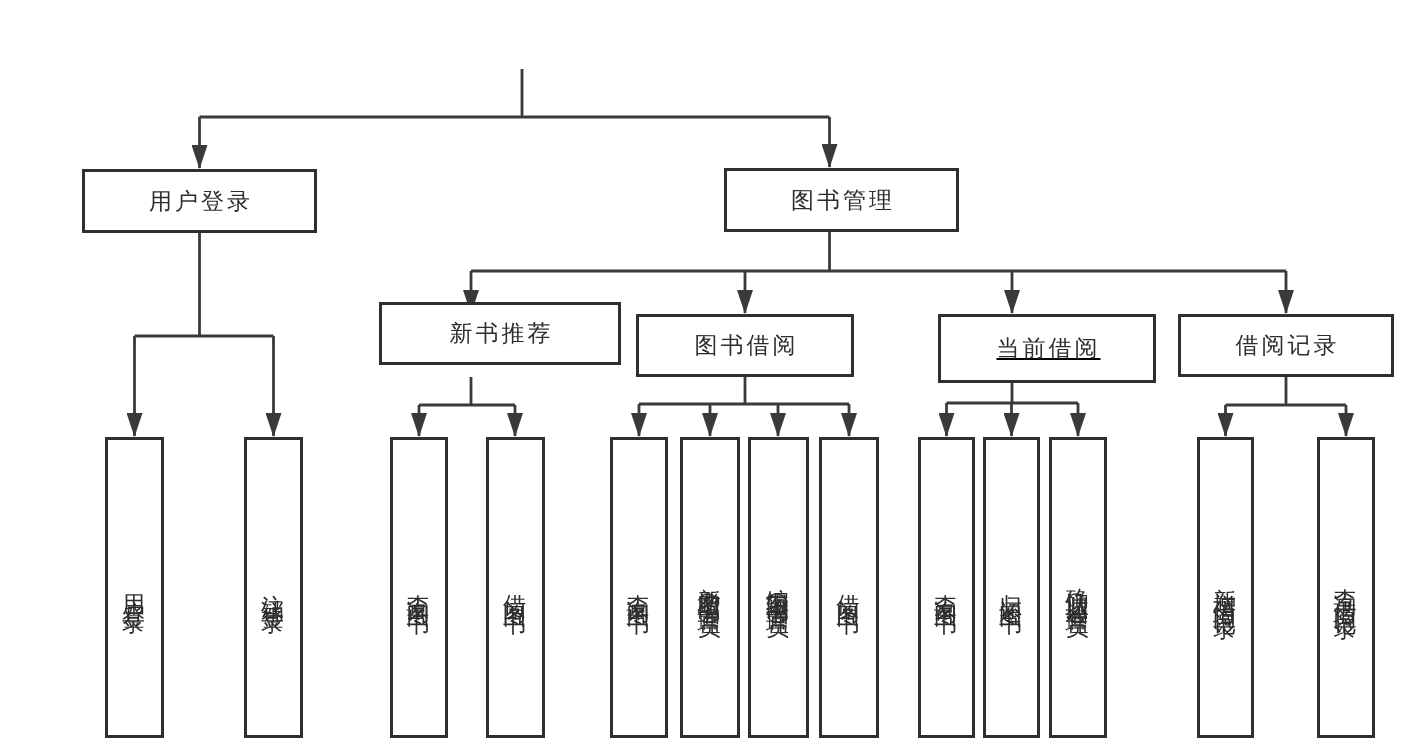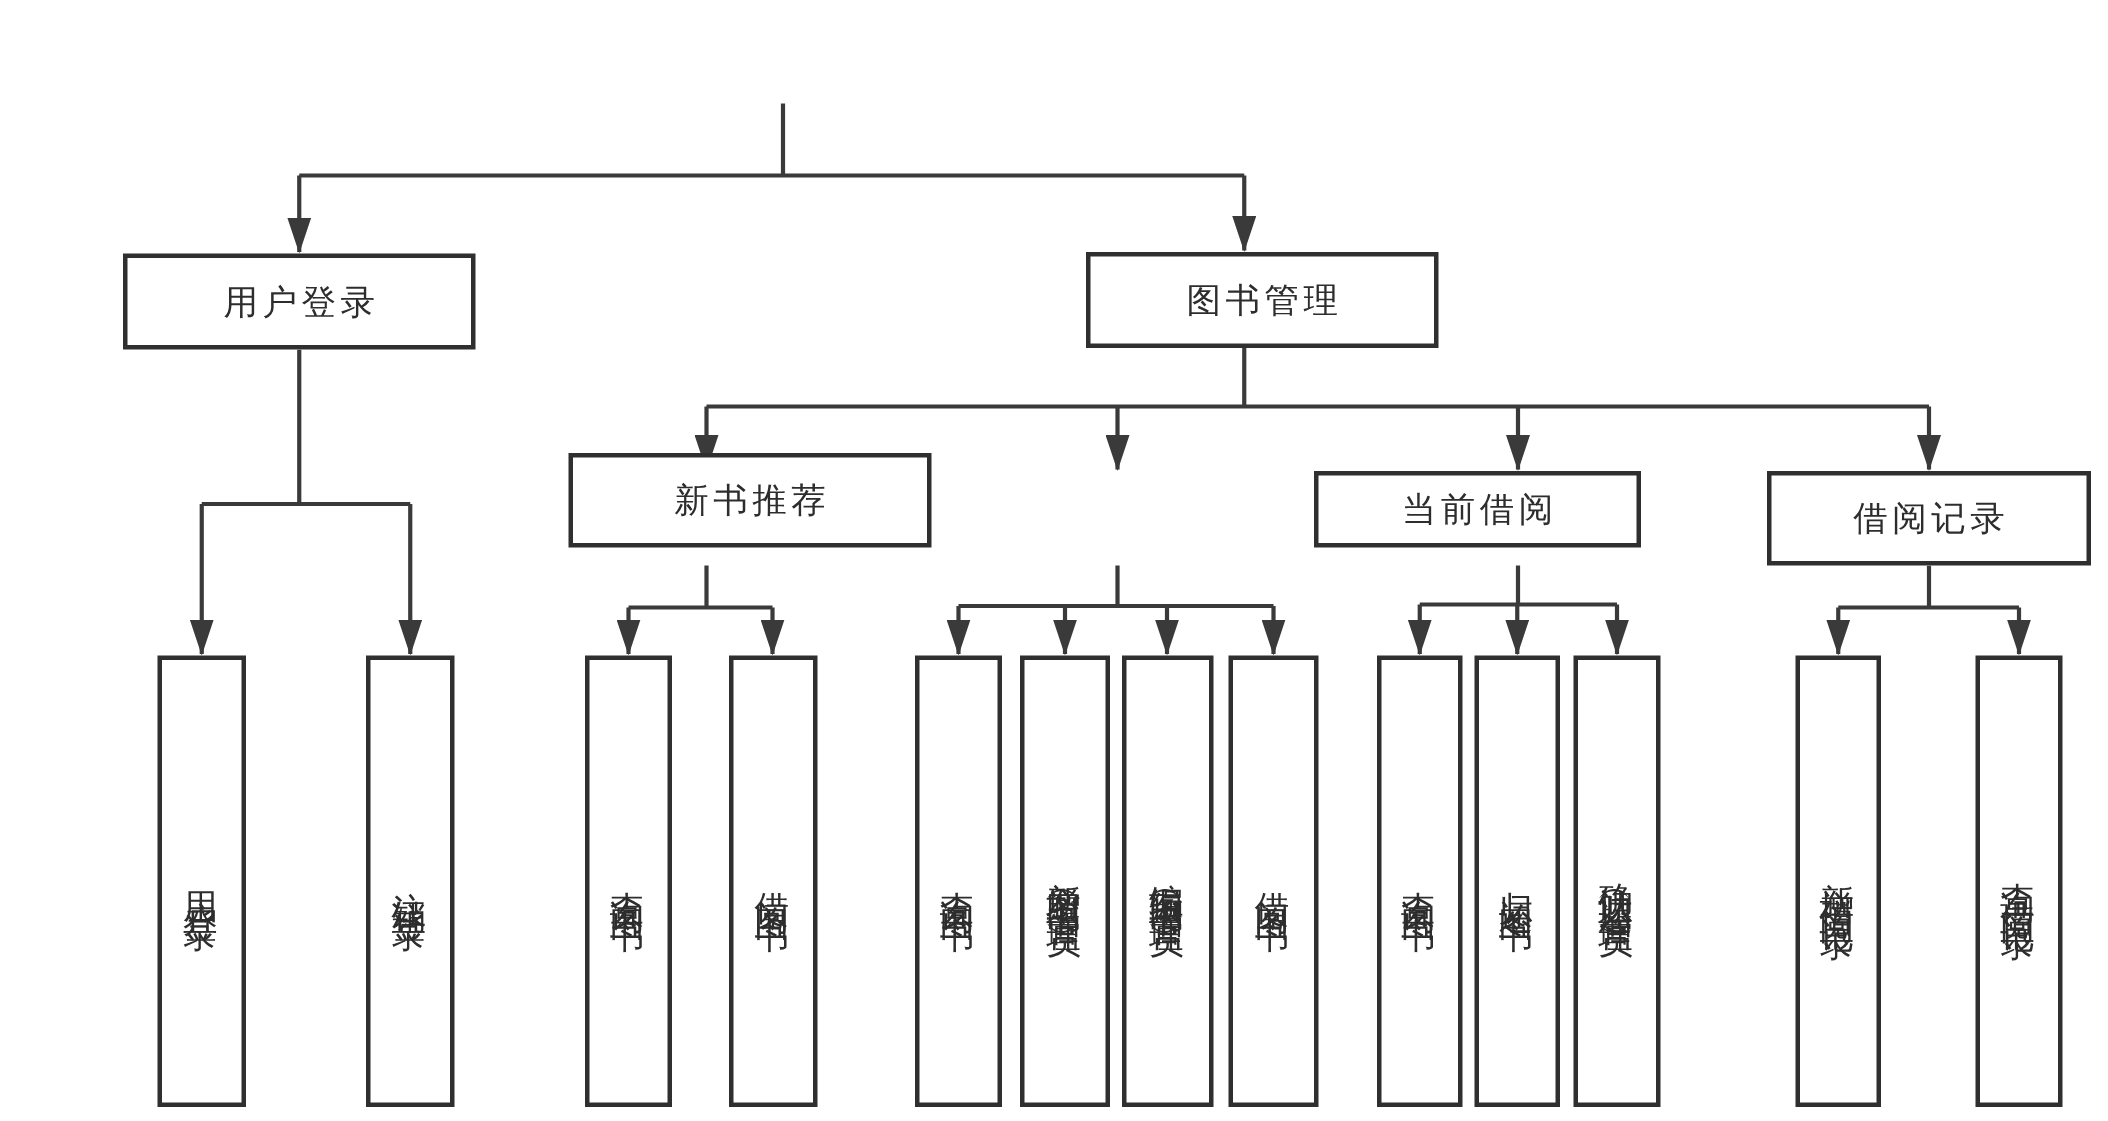--- a/index.html
+++ b/index.html
@@ -149,21 +149,24 @@
   <div class="hbox" style="left:82px; top:169px; width:235px; height:64px;">
     <span class="label">用户登录</span>
   </div>
   <div class="hbox" style="left:712px; top:168px; width:235px; height:64px;margin-left:12px;">
     <span class="label">图书管理</span>
   </div>
 
   <div class="hbox" style="left:362px; top:302px; width:242px; height:63px;margin-left:17px;">
     <span class="label">新书推荐</span>
   </div>
-  <div class="hbox" style="left:876px; top:314px; width:218px; height:51px;">
+  <div class="hbox" style="left:636px; top:314px; width:218px; height:63px;">
+    <span class="label">图书借阅</span>
+  </div>
+  <div class="hbox" style="left:938px; top:314px; width:218px; height:69px;text-decoration:underline;">
     <span class="label">当前借阅</span>
   </div>
   <div class="hbox" style="left:1178px; top:314px; width:216px; height:63px;">
     <span class="label">借阅记录</span>
   </div>
 
   <div class="vbox" style="left:105px; width:59px;">
     <span class="vtext">用户登录</span>
   </div>
   <div class="vbox" style="left:244px; width:59px;">

